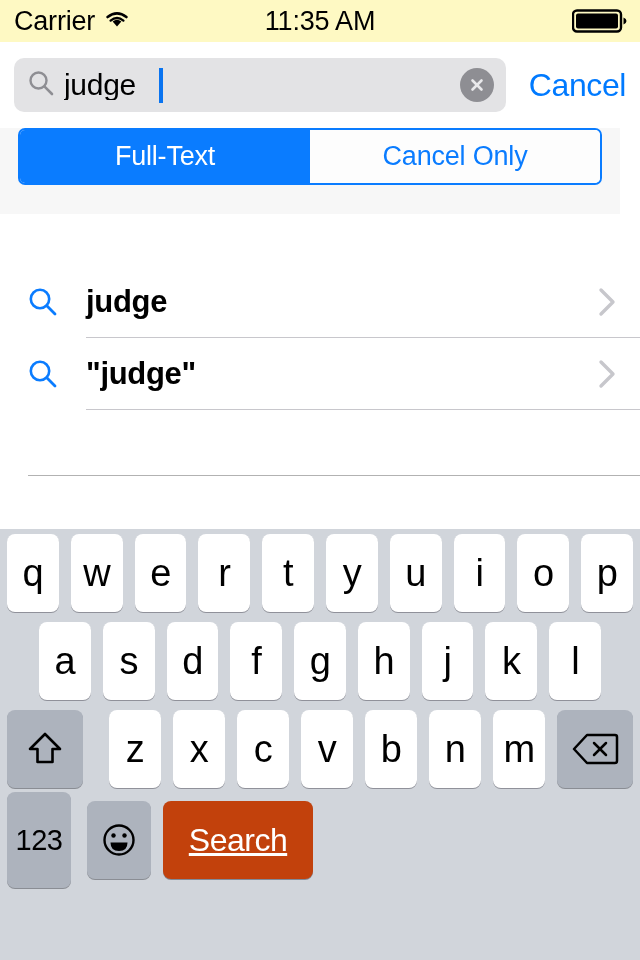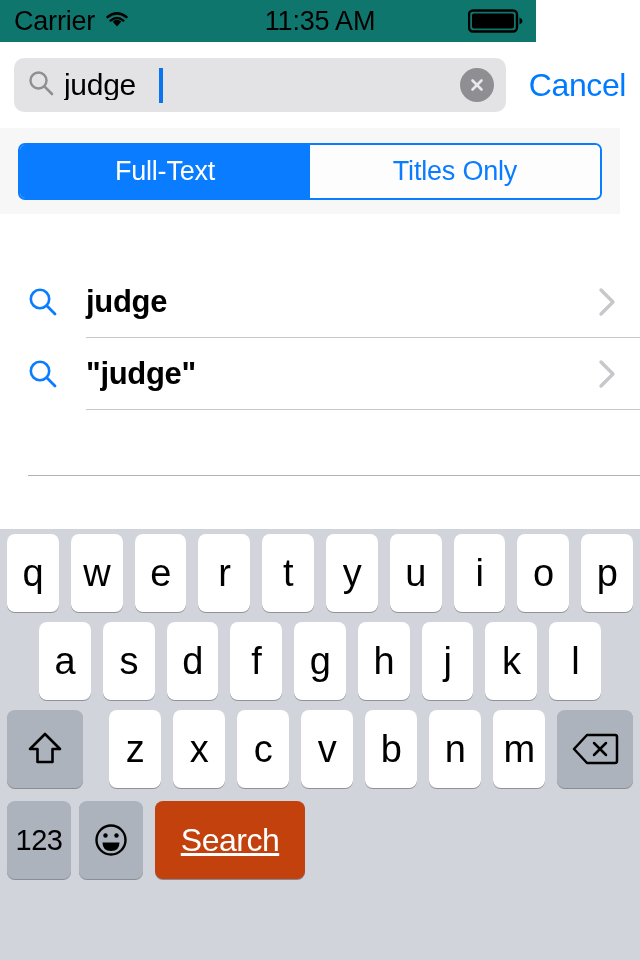--- a/index.html
+++ b/index.html
@@ -6,22 +6,22 @@
   html, body {
     width: 640px; height: 960px;
     font-family: "Liberation Sans", sans-serif;
     background: #ffffff;
     overflow: hidden;
   }
   #app { position: relative; width: 640px; height: 960px; }
 
   
   .statusbar {
-    position: absolute; left: 0; top: 0; width: 536px; height: 42px;
-    background: #0f766e;
+    position: absolute; left: 0; top: 0; width: 640px; height: 42px;
+    background: #fef9c3;
     display: flex; align-items: center;
   }
   .sb-left { position: absolute; left: 14px; display: flex; align-items: center; gap: 9px; }
   .sb-carrier { font-size: 27px; color: #000; letter-spacing: -0.2px; }
   .sb-wifi { display: block; }
   .sb-center {
     position: absolute; left: 0; width: 640px; text-align: center;
     font-size: 27px; color: #000; font-weight: 400; letter-spacing: -0.2px;
   }
   .sb-right { position: absolute; right: 12px; display: flex; align-items: center; }
@@ -53,21 +53,21 @@
   }
   .cancel-btn {
     flex: 0 0 auto; margin-left: 23px; font-size: 32px; color: #007aff;
     letter-spacing: -0.4px; white-space: nowrap;
   }
 
   
   .seg-wrap {
     position: absolute; left: 0; top: 128px; width: 620px; height: 86px;
     background: #f7f7f7;
-    display: flex; align-items: center; justify-content: center;
+    display: flex; justify-content: center;
   }
   .segmented {
     width: 584px; height: 57px; border: 2px solid #0a7cff; border-radius: 7px;
     display: flex; overflow: hidden; background: #ffffff;
   }
   .seg {
     flex: 1; display: flex; align-items: center; justify-content: center;
     font-size: 27px; letter-spacing: -0.2px;
   }
   .seg.active { background: #0a7cff; color: #ffffff; }
@@ -130,21 +130,21 @@
   .row2 .key:last-child { margin-right: 0; }
 
   .row3 { height: 88px; padding: 0 7px; }
   .row3 .key.letter { width: 52px; height: 78px; margin-right: 12px; }
   .row3 .key.mod { width: 78px; height: 78px; }
   .row3 .shiftkey { margin-right: 26px; }
   .row3 .letters { display: flex; }
   .row3 .spacer { flex: 1; }
 
   .row4 { height: 94px; padding: 0 7px; }
-  .row4 .key.num { width: 64px; height: 78px; margin-right: 8px; font-size: 29px; }
+  .row4 .key.num { width: 64px; height: 96px; margin-right: 16px; font-size: 29px; }
   .row4 .key.emoji { width: 64px; height: 78px; margin-right: 12px; }
   .row4 .key.space { flex: 1; height: 78px; margin-right: 12px; font-size: 30px; }
   .row4 .key.searchkey { width: 150px; height: 78px; font-size: 32px; }
 </style>
 </head>
 <body>
 
 <div id="app">
 
   <div class="statusbar">
@@ -184,21 +184,21 @@
           <line x1="14.5" y1="5.5" x2="5.5" y2="14.5" stroke="#e9e9eb" stroke-width="2.6" stroke-linecap="round"></line>
         </svg>
       </span>
     </div>
     <div class="cancel-btn">Cancel</div>
   </div>
 
   <div class="seg-wrap">
     <div class="segmented">
       <div class="seg active">Full-Text</div>
-      <div class="seg inactive">Titles Only</div>
+      <div class="seg inactive">Cancel Only</div>
     </div>
   </div>
 
 
   <div class="list">
 
     <div class="row">
       <span class="row-icon">
         <svg width="34" height="34" viewBox="0 0 34 34">
           <circle cx="14" cy="14" r="9.2" fill="none" stroke="#0a7cff" stroke-width="2.6"></circle>

